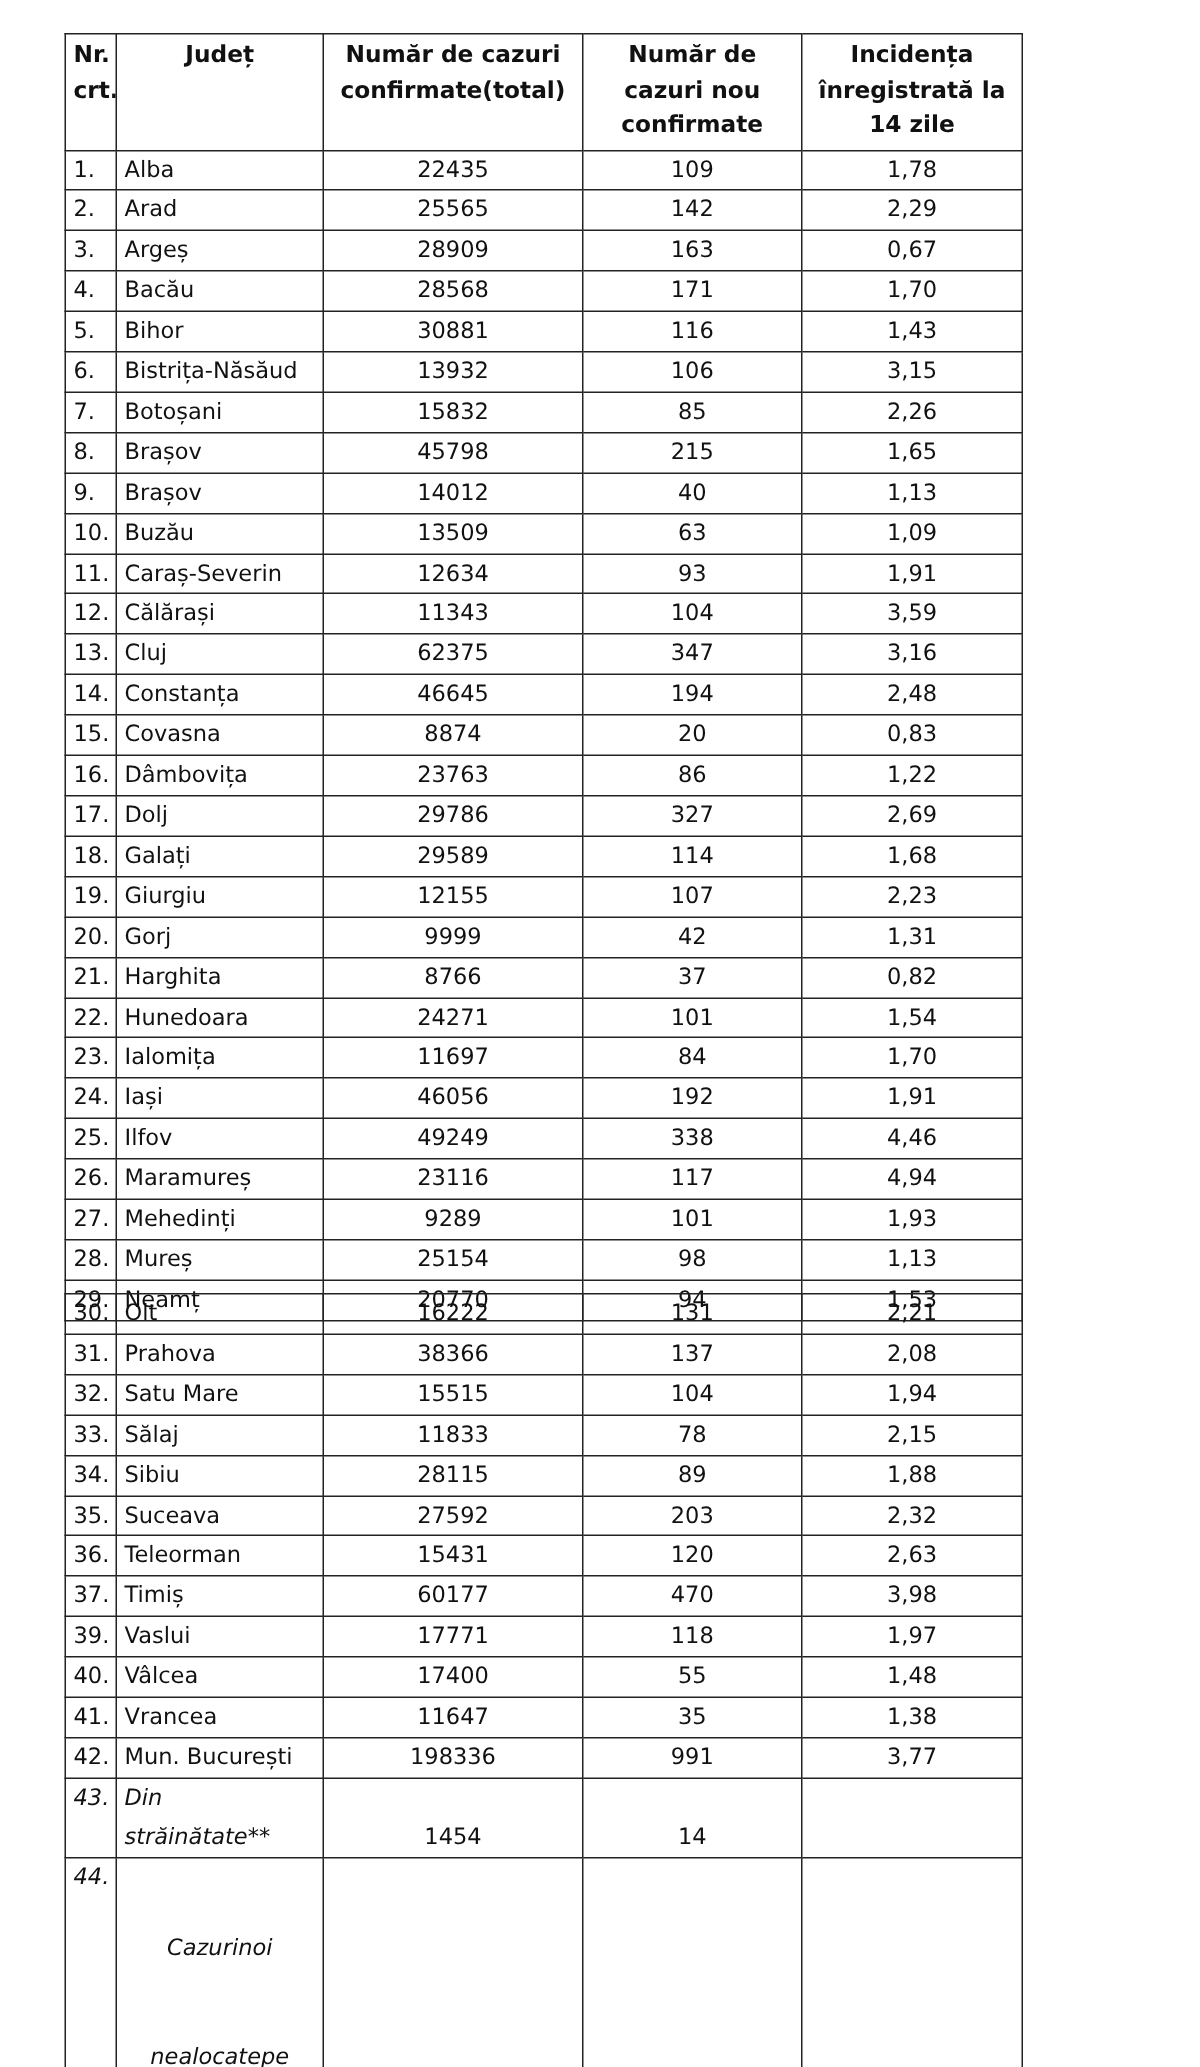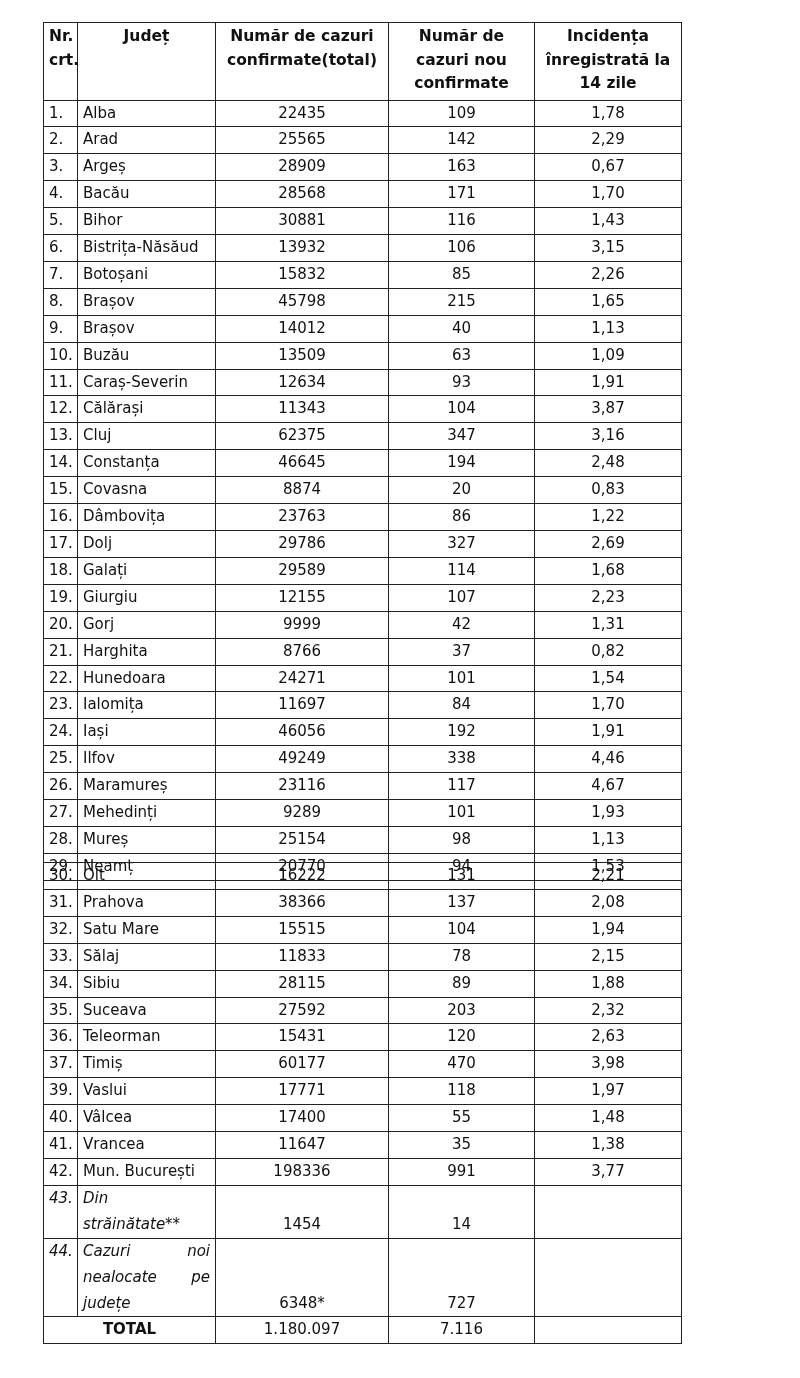--- a/index.html
+++ b/index.html
@@ -6,21 +6,21 @@
   body { width: 800px; height: 1378px; position: relative; font-family: "DejaVu Sans", sans-serif; color: #111; }
   .tbl { position: absolute; left: 43px; width: 606px; border-collapse: collapse; table-layout: fixed; font-size: 15px; border-radius: 10px; }
   .tbl td, .tbl th { border: 1.5px solid #222; padding: 0 5px; line-height: 25.9px; height: 25.9px; overflow: hidden; white-space: nowrap; }
   .tbl th { font-weight: bold; vertical-align: top; text-align: center; line-height: 23.5px; padding-top: 2px; padding-bottom: 4px; height: auto; font-size: 15.5px; white-space: normal; }
   .tbl th.nr { text-align: left; }
   .c1 { width: 34px; } .c2 { width: 138px; } .c3 { width: 173px; } .c4 { width: 146px; } .c5 { width: 147px; }
   td.num { text-align: center; }
   td.nr, td.name { text-align: left; }
   td.multi { vertical-align: bottom; white-space: normal; }
   td.top { vertical-align: top; font-style: italic; }
-  .justify-line { display: flex; justify-content: space-between; }
+  .justify-line { display: flex; justify-content: center; margin-top: 47px; }
   .total-label { font-weight: bold; text-align: center; padding-left: 12px; }
   #t1 { top: 22px; }
   #t2 { top: 862px; }
 </style>
 </head>
 <body>
 
 <table class="tbl" id="t1">
   <colgroup>
       <col class="c1">
@@ -114,21 +114,21 @@
         <td class="name">Caraș-Severin</td>
         <td class="num">12634</td>
         <td class="num">93</td>
         <td class="num">1,91</td>
       </tr>
       <tr>
         <td class="nr">12.</td>
         <td class="name">Călărași</td>
         <td class="num">11343</td>
         <td class="num">104</td>
-        <td class="num">3,87</td>
+        <td class="num">3,59</td>
       </tr>
       <tr>
         <td class="nr">13.</td>
         <td class="name">Cluj</td>
         <td class="num">62375</td>
         <td class="num">347</td>
         <td class="num">3,16</td>
       </tr>
       <tr>
         <td class="nr">14.</td>
@@ -212,21 +212,21 @@
         <td class="name">Ilfov</td>
         <td class="num">49249</td>
         <td class="num">338</td>
         <td class="num">4,46</td>
       </tr>
       <tr>
         <td class="nr">26.</td>
         <td class="name">Maramureș</td>
         <td class="num">23116</td>
         <td class="num">117</td>
-        <td class="num">4,67</td>
+        <td class="num">4,94</td>
       </tr>
       <tr>
         <td class="nr">27.</td>
         <td class="name">Mehedinți</td>
         <td class="num">9289</td>
         <td class="num">101</td>
         <td class="num">1,93</td>
       </tr>
       <tr>
         <td class="nr">28.</td>

